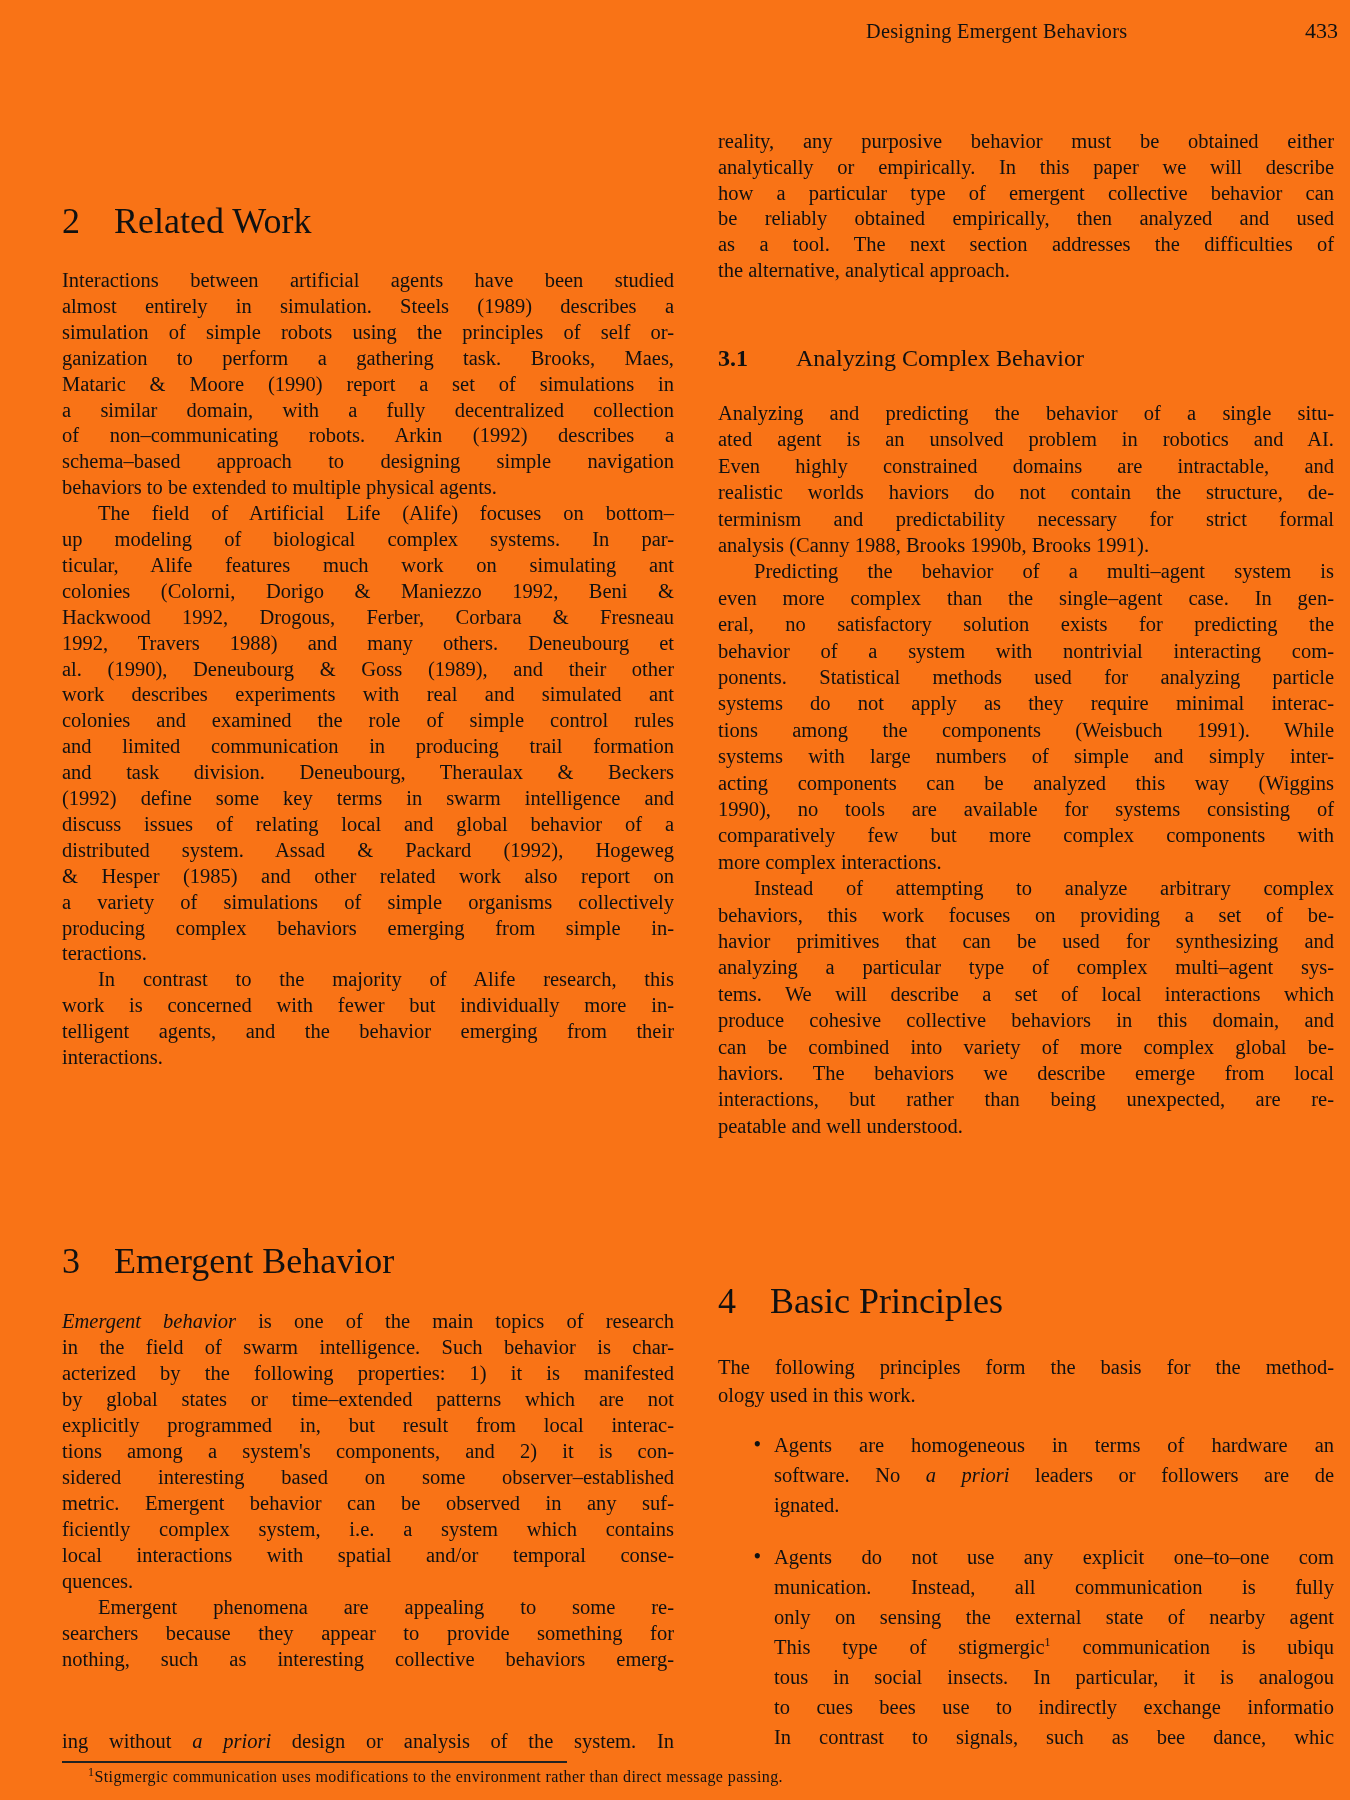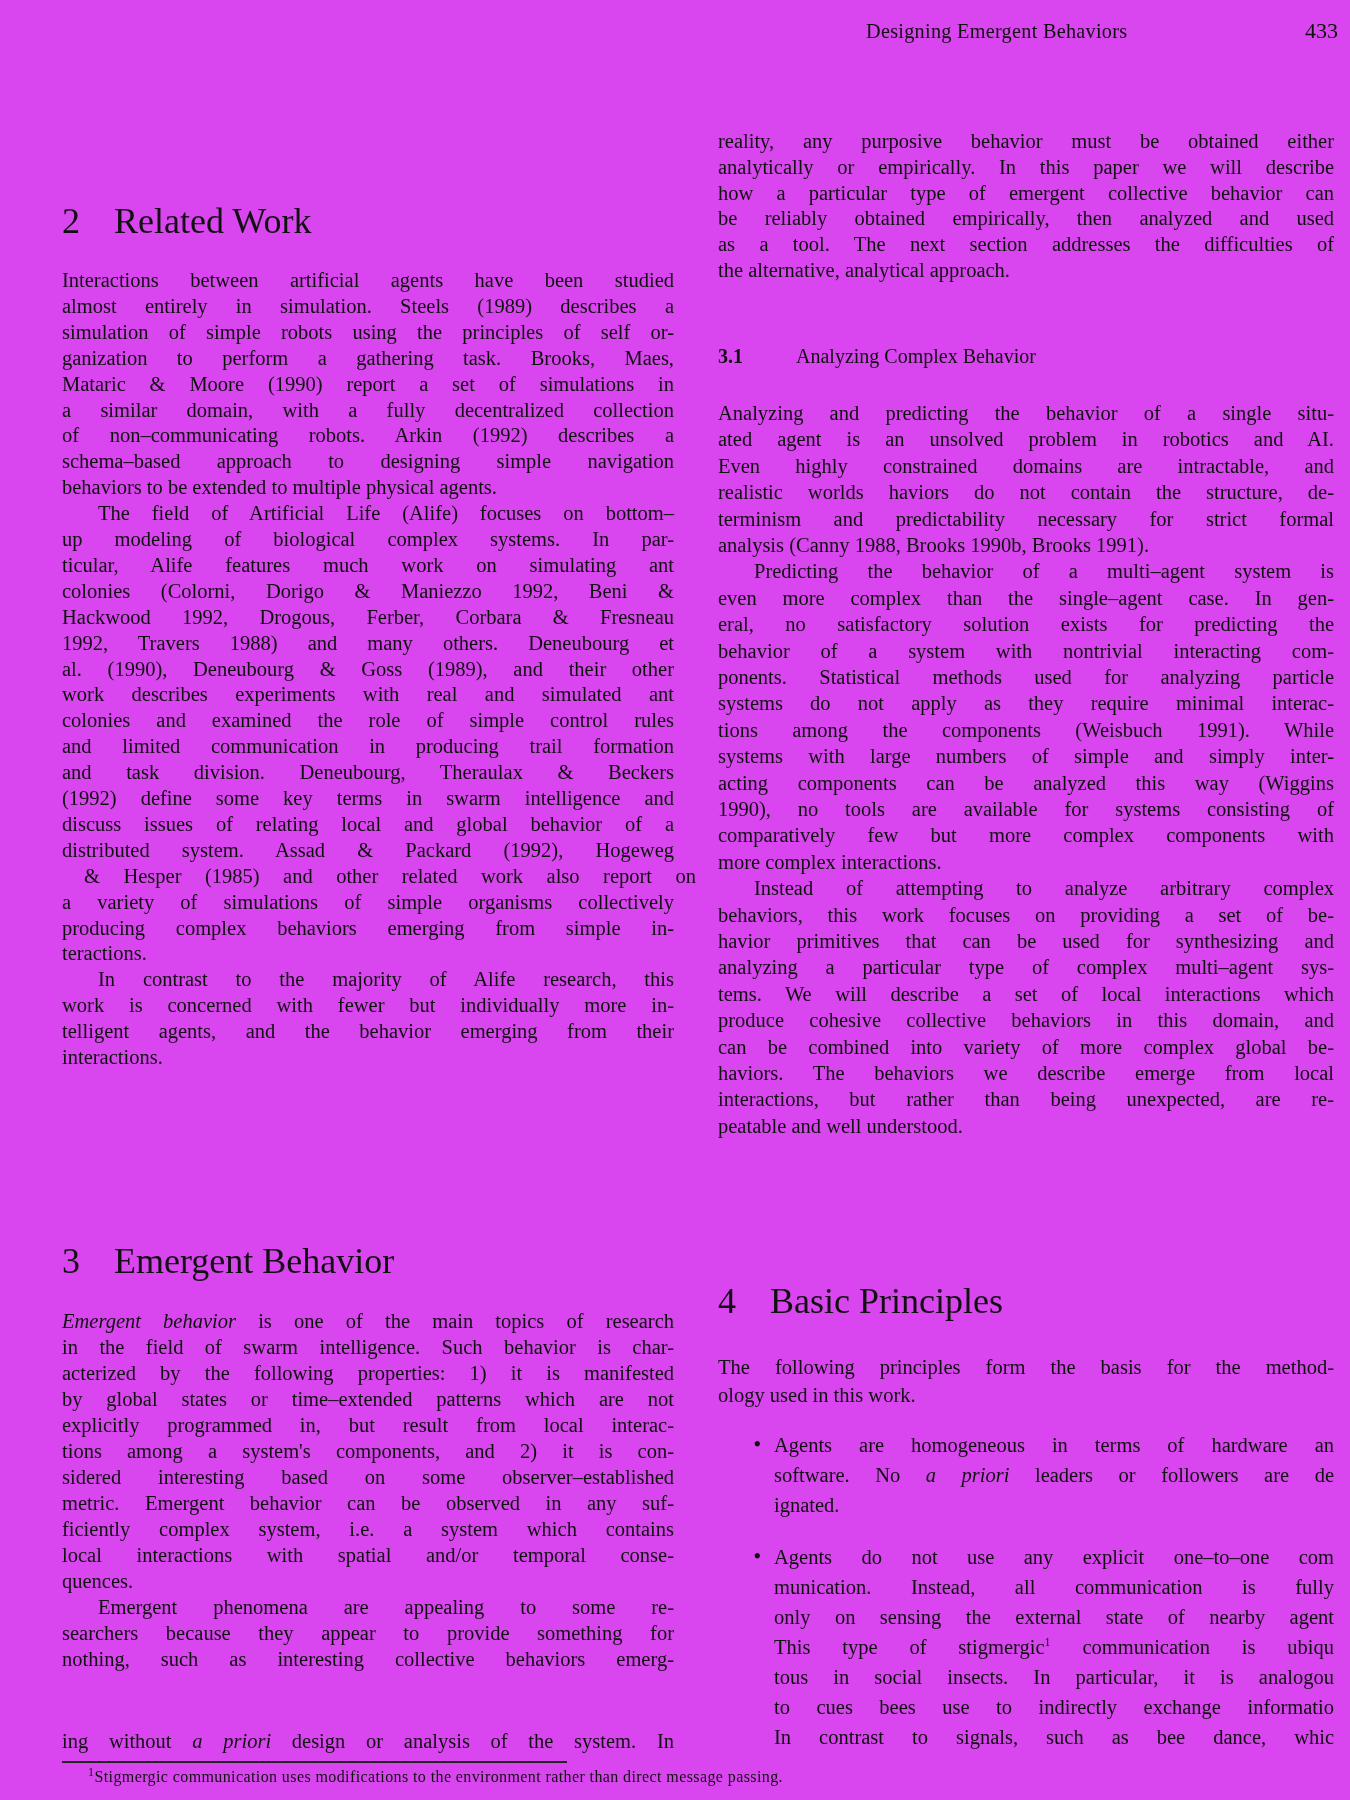--- a/index.html
+++ b/index.html
@@ -1,33 +1,33 @@
 <!DOCTYPE html>
 <html><head>
 <meta charset="utf-8">
 <style>
   html, body { margin: 0; padding: 0; background: #ffffff; }
   body { width: 1350px; height: 1800px; position: relative; overflow: hidden;
          font-family: "DejaVu Serif", "Liberation Serif", serif; color: #111; }
-  .page { position: absolute; left: 0; top: 0; width: 1350px; height: 1800px; background: #d946ef; }
+  .page { position: absolute; left: 0; top: 0; width: 1350px; height: 1800px; background: #f97316; }
   .running-head { position: absolute; top: 18px; left: 866px; font-size: 22px; letter-spacing: 0.3px;
                   font-family: "Liberation Serif", serif; transform: scaleX(0.92); transform-origin: left; }
   .page-number { position: absolute; top: 18px; left: 1305px; font-size: 22px; font-family: "Liberation Serif", serif; }
   .col { position: absolute; }
   .col-left { left: 62px; width: 612px; }
   .col-right { left: 718px; width: 616px; }
   .line { position: absolute; left: 0; height: 30px; line-height: 30px; font-size: 20.5px;
           font-family: "Liberation Serif", serif; white-space: nowrap; text-align: justify;
           text-align-last: justify; width: 100%; }
   .line.last { text-align-last: left; }
   .line.indent { padding-left: 36px; box-sizing: border-box; }
   .heading { position: absolute; left: 0; font-family: "Liberation Serif", serif; font-weight: normal;
              white-space: nowrap; }
   .h-section { font-size: 36px; }
-  .h-subsection { font-size: 20px; }
+  .h-subsection { font-size: 24px; }
   .h-num { display: inline-block; }
   .h-section .h-num { width: 52px; }
   .h-subsection .h-num { width: 78px; font-weight: bold; }
   .em { font-style: italic; }
   .bullet-list { position: absolute; left: 56px; width: 660px; }
   .bullet { position: absolute; left: 0; font-size: 18px; line-height: 30px; }
   .bullet-line { position: absolute; left: 22px; width: 560px; height: 30px; line-height: 30px;
                  font-size: 20.5px; font-family: "Liberation Serif", serif; white-space: nowrap;
                  overflow: hidden; text-align: justify; text-align-last: justify; }
   .bullet-line.last { text-align-last: left; }
@@ -68,21 +68,21 @@
         <div class="line" style="top: 601.7px;">Hackwood 1992, Drogous, Ferber, Corbara &amp; Fresneau</div>
         <div class="line" style="top: 627.6px;">1992, Travers 1988) and many others.  Deneubourg et</div>
         <div class="line" style="top: 653.5px;">al. (1990), Deneubourg &amp; Goss (1989), and their other</div>
         <div class="line" style="top: 679.4px;">work describes experiments with real and simulated ant</div>
         <div class="line" style="top: 705.3px;">colonies and examined the role of simple control rules</div>
         <div class="line" style="top: 731.2px;">and limited communication in producing trail formation</div>
         <div class="line" style="top: 757.1px;">and task division.  Deneubourg, Theraulax &amp; Beckers</div>
         <div class="line" style="top: 783px;">(1992) define some key terms in swarm intelligence and</div>
         <div class="line" style="top: 808.9px;">discuss issues of relating local and global behavior of a</div>
         <div class="line" style="top: 834.8px;">distributed system.  Assad &amp; Packard (1992), Hogeweg</div>
-        <div class="line" style="top: 860.7px; margin-left: 22px;">&amp; Hesper (1985) and other related work also report on</div>
+        <div class="line" style="top: 860.7px;">&amp; Hesper (1985) and other related work also report on</div>
         <div class="line" style="top: 886.6px;">a variety of simulations of simple organisms collectively</div>
         <div class="line" style="top: 912.5px;">producing complex behaviors emerging from simple in-</div>
         <div class="line last" style="top: 938.4px;">teractions.</div>
         <div class="line indent" style="top: 964.3px;">In contrast to the majority of Alife research, this</div>
         <div class="line" style="top: 990.2px;">work is concerned with fewer but individually more in-</div>
         <div class="line" style="top: 1016.1px;">telligent agents, and the behavior emerging from their</div>
         <div class="line last" style="top: 1042px;">interactions.</div>
       </div>
 
     <div class="heading h-section" style="top:1240px;">

